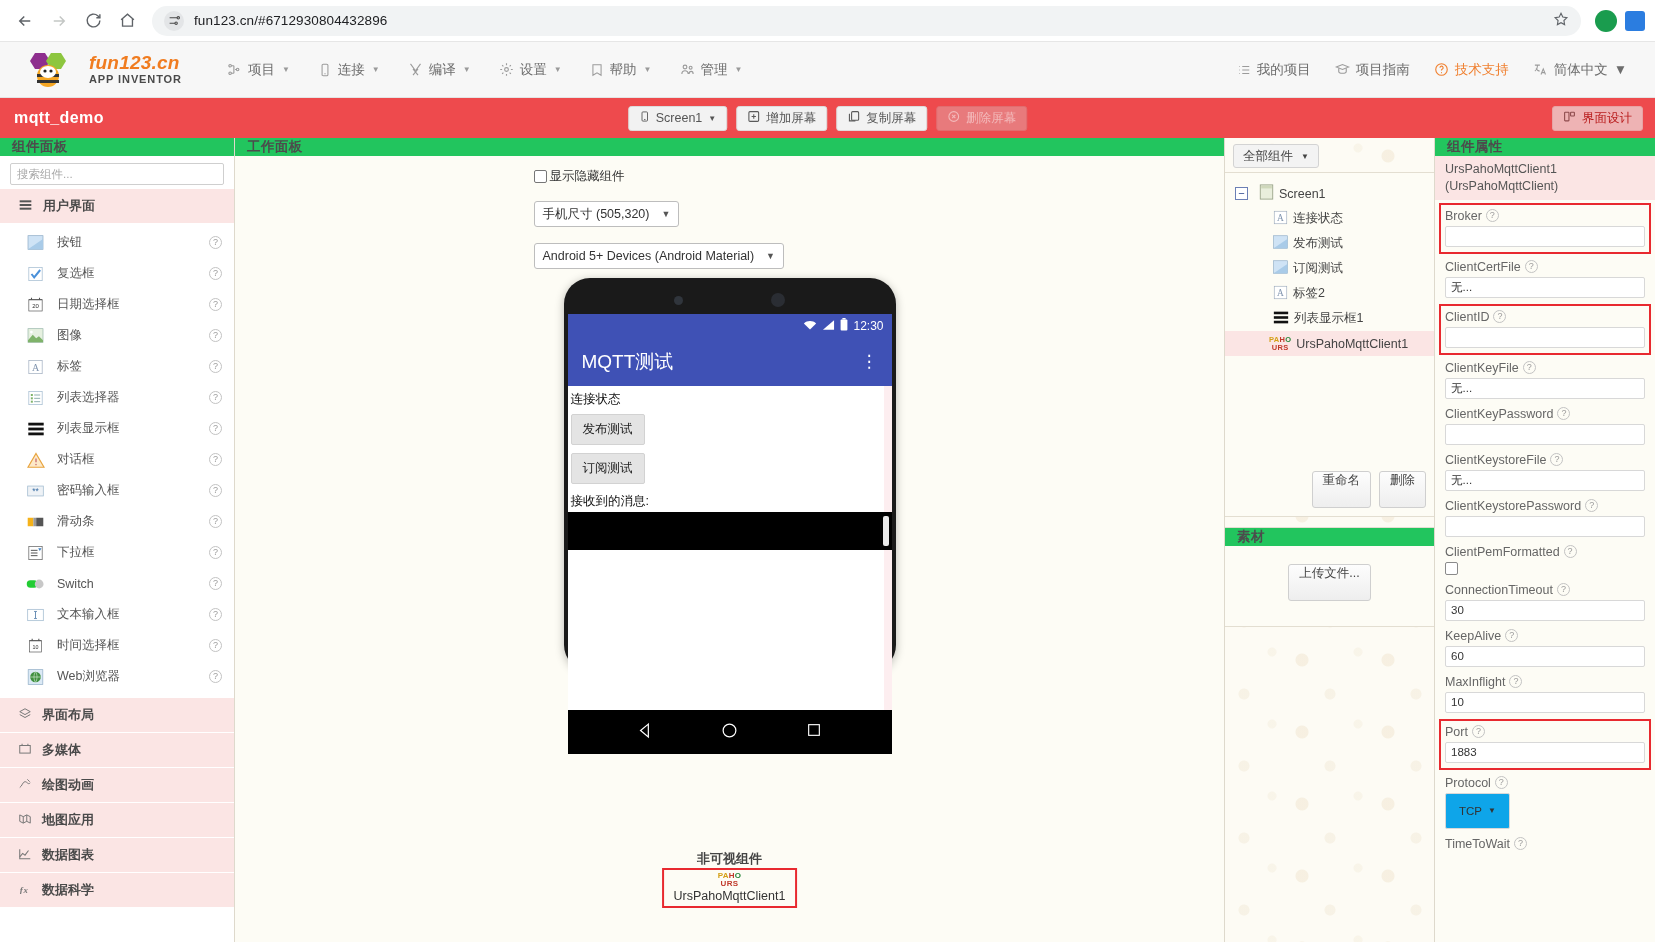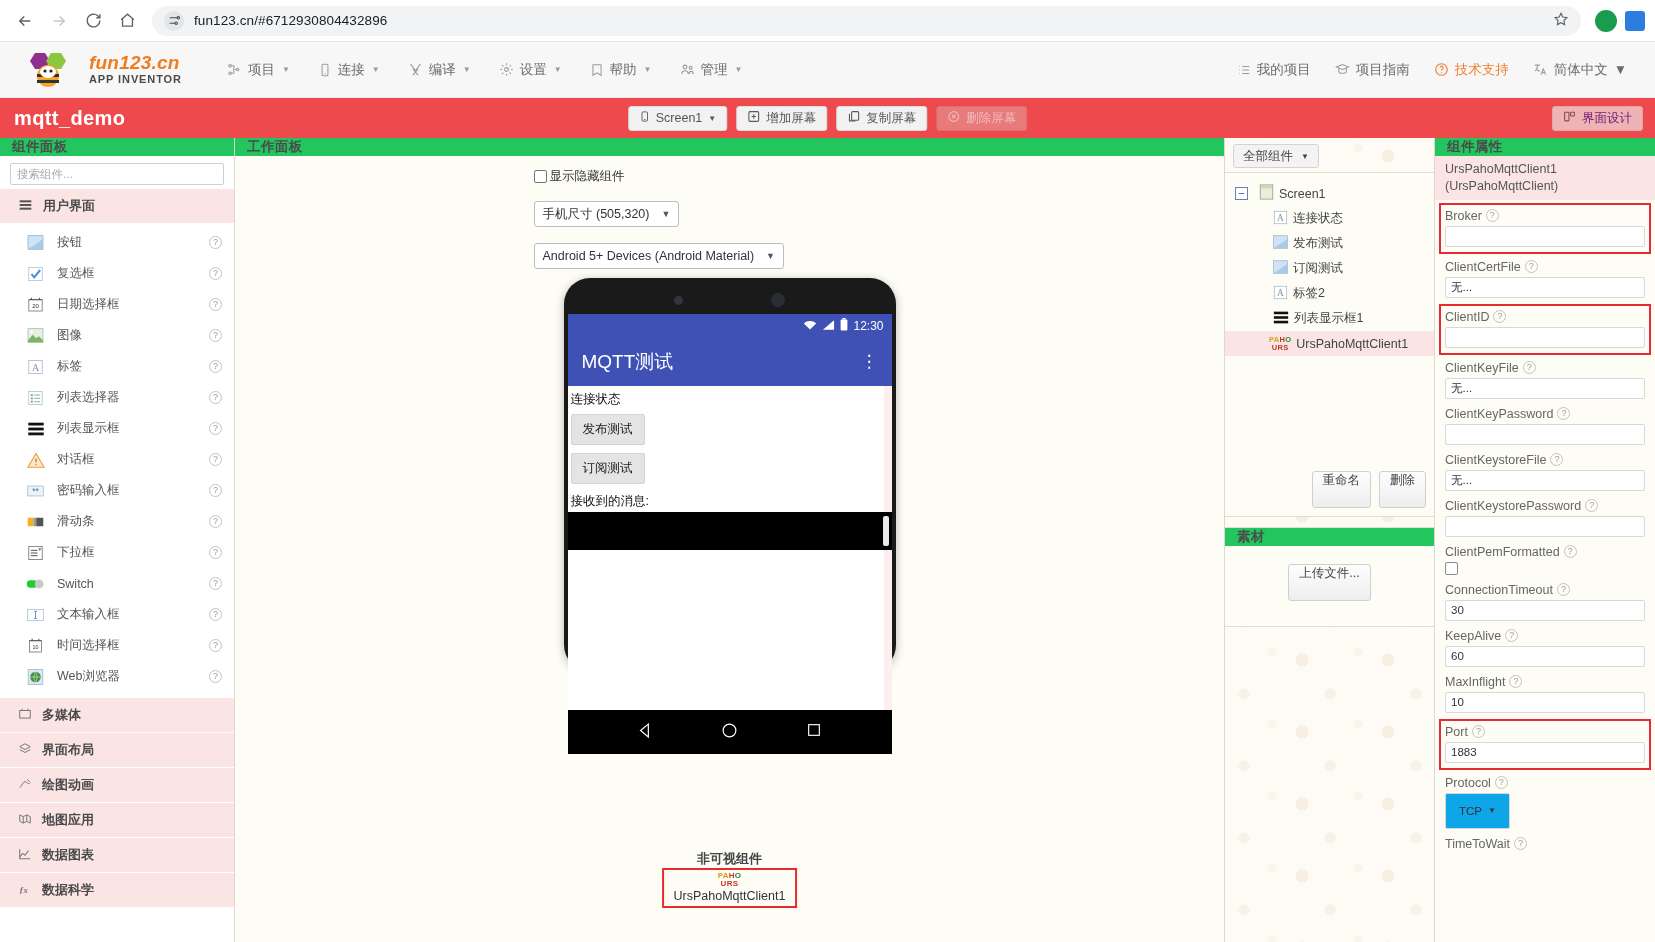--- a/index.html
+++ b/index.html
@@ -81,21 +81,21 @@
     cursor: pointer; border-radius: 3px; white-space: nowrap;
   }
   .hr-item.accent, .hr-item.accent .menu-ico { color: #f08030; }
 
   
   .project-bar {
     height: 40px; background: #ee4a4d;
     display: flex; align-items: center; position: relative;
   }
   .project-title {
-    font-size: 20px; font-weight: bold; color: #ffffff;
+    font-size: 16px; font-weight: bold; color: #ffffff;
     padding-left: 14px; letter-spacing: .4px;
   }
   .screen-tools {
     position: absolute; left: 50%; transform: translateX(-50%);
     display: flex; align-items: center; gap: 9px;
   }
   .pbtn {
     display: flex; align-items: center; gap: 6px;
     height: 25px; padding: 0 10px; border-radius: 3px;
     background: #f2f2f2; color: #555; font-size: 12.5px;
@@ -103,21 +103,21 @@
   }
   .pbtn.dim {
     background: #e87a7c; color: #f3b9ba; border-color: #e06e70;
     cursor: default;
   }
   .pbtn .caret { font-size: 8px; }
   .design-btn {
     position: absolute; right: 12px;
     display: flex; align-items: center; gap: 6px;
     height: 25px; padding: 0 10px; border-radius: 3px;
-    background: #eeb3b4; color: #701a75; font-size: 12.5px;
+    background: #eeb3b4; color: #b91c1c; font-size: 12.5px;
     border: 1px solid #e8a3a4; cursor: pointer;
   }
 
   
   .body-wrap {
     display: flex; height: calc(942px - 42px - 56px - 40px);
     background: #fdfbf4;
     background-image:
       radial-gradient(circle at 12px 18px, rgba(231,214,183,.30) 0 6px, transparent 7px),
       radial-gradient(circle at 40px 52px, rgba(231,214,183,.24) 0 5px, transparent 6px),
@@ -749,31 +749,31 @@
               <path d="M4 12h16M12 4c3 4 3 12 0 16M12 4c-3 4-3 12 0 16" fill="none" stroke="#cfe8cf" stroke-width="1"></path>
             </svg>
           </span>
         <span class="cname">Web浏览器</span>
         <span class="help-q">?</span>
       </div>
     </div>
 
     <div class="cat-header">
       <span><svg width="14" height="14" viewBox="0 0 24 24" fill="none" stroke="#777" stroke-width="1.7">
+            <path d="M12 3l9 5-9 5-9-5z"></path>
+            <path d="M3 13l9 5 9-5"></path>
+          </svg></span>
+      <span>界面布局</span>
+    </div>
+    <div class="cat-header">
+      <span><svg width="14" height="14" viewBox="0 0 24 24" fill="none" stroke="#777" stroke-width="1.7">
             <rect x="3" y="6" width="18" height="13"></rect>
             <path d="M7 3v3M17 3v3"></path>
           </svg></span>
       <span>多媒体</span>
-    </div>
-    <div class="cat-header">
-      <span><svg width="14" height="14" viewBox="0 0 24 24" fill="none" stroke="#777" stroke-width="1.7">
-            <path d="M12 3l9 5-9 5-9-5z"></path>
-            <path d="M3 13l9 5 9-5"></path>
-          </svg></span>
-      <span>界面布局</span>
     </div>
     <div class="cat-header">
       <span><svg width="14" height="14" viewBox="0 0 24 24" fill="none" stroke="#777" stroke-width="1.7">
             <path d="M3 18c4-2 5-10 9-10s5 6 9 2"></path>
             <path d="M16 4l4 4"></path>
           </svg></span>
       <span>绘图动画</span>
     </div>
     <div class="cat-header">
       <span><svg width="14" height="14" viewBox="0 0 24 24" fill="none" stroke="#777" stroke-width="1.7">

